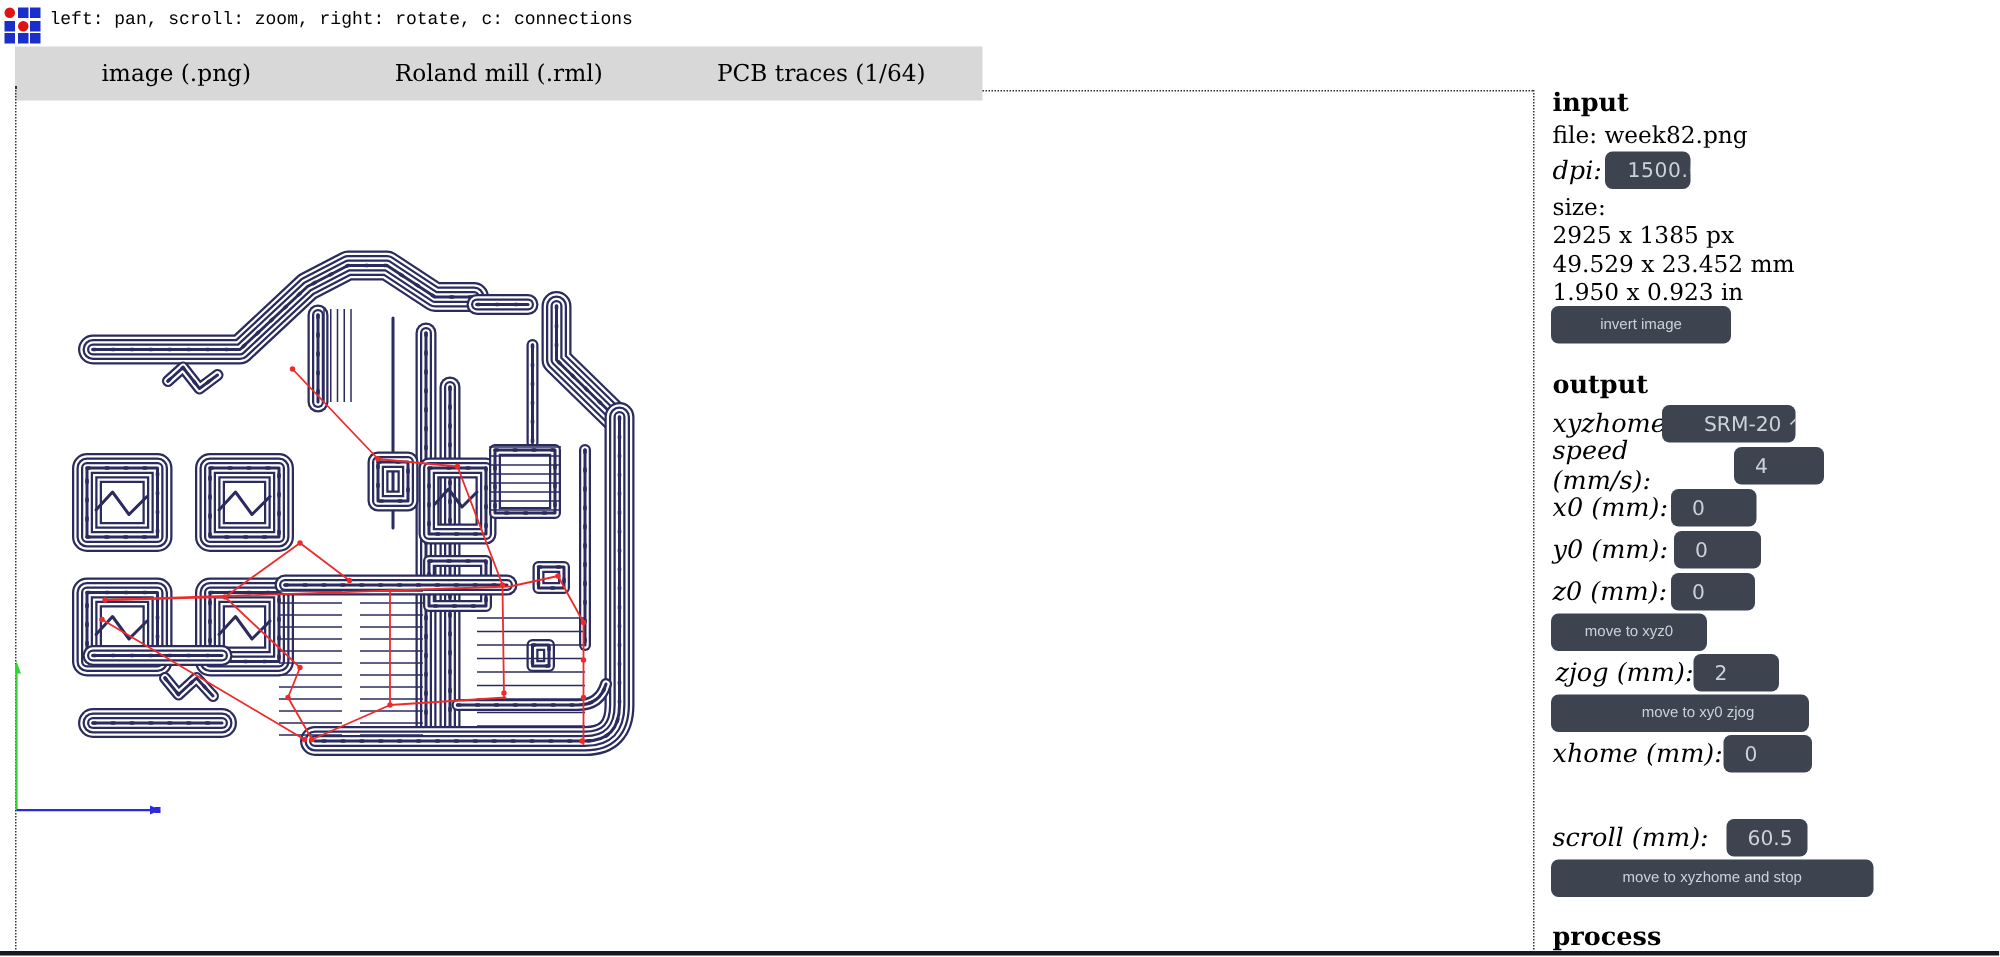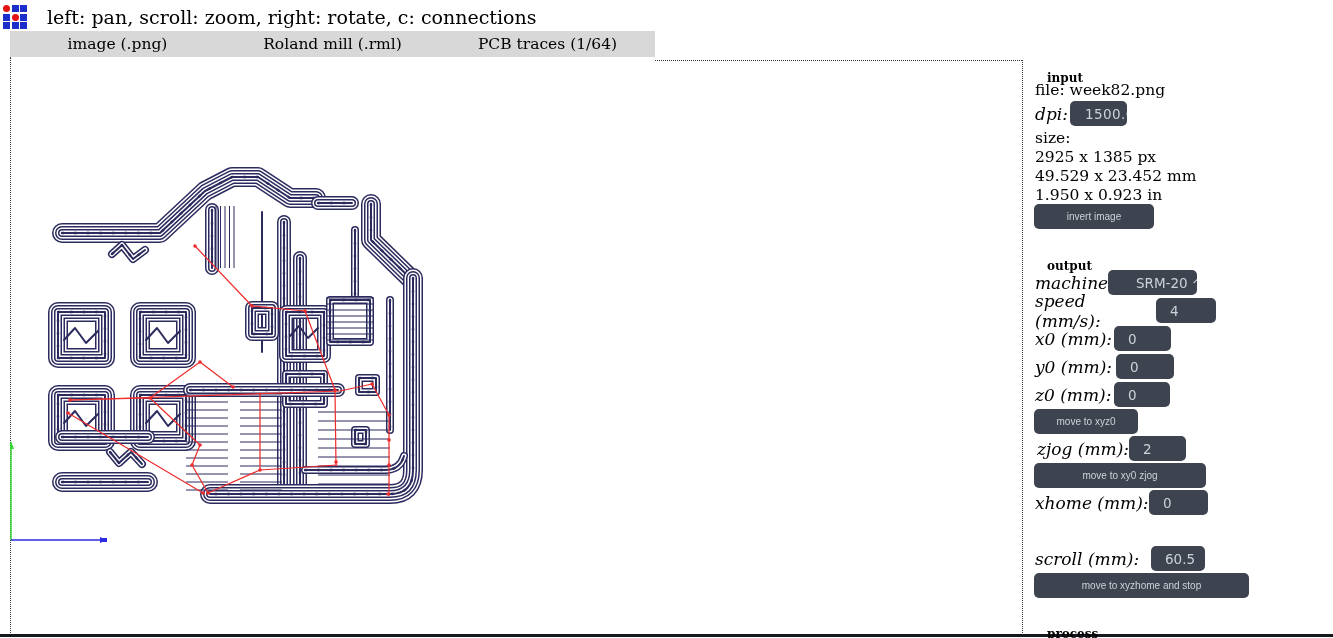--- a/index.html
+++ b/index.html
@@ -4,38 +4,38 @@
 <style>
   html,body{margin:0;padding:0;background:#fff;}
   #app{position:relative;width:1333px;height:638px;overflow:hidden;background:#fff;
        font-family:"DejaVu Serif",serif;color:#000;}
 
   
   #logo{position:absolute;left:3px;top:5px;width:26px;height:24px;
         display:grid;grid-template-columns:repeat(3,7px);grid-template-rows:repeat(3,7px);
         gap:1.5px;}
   #logo .cell{width:7px;height:7px;}
-  #hint{position:absolute;left:47px;top:6px;font-size:19px;white-space:nowrap;}
+  #hint{position:absolute;left:33px;top:6px;font-size:12px;white-space:nowrap;font-family:Liberation Mono, monospace;}
 
   
-  #tabbar{position:absolute;left:10px;top:31px;width:645px;height:26px;background:#d8d8d8;
+  #tabbar{position:absolute;left:10px;top:31px;width:645px;height:36px;background:#d8d8d8;
           display:flex;}
   .tab{flex:1;display:flex;align-items:center;justify-content:center;font-size:15.5px;
        cursor:pointer;}
 
   
   #border-left{position:absolute;left:10px;top:57px;height:578px;width:0;border-left:1px dotted #333;}
   #border-right{position:absolute;left:1022px;top:60px;height:575px;width:0;border-left:1px dotted #333;}
   #border-top{position:absolute;left:655px;top:60px;width:367px;height:0;border-top:1px dotted #333;}
   #bottom-line{position:absolute;left:0;top:634px;width:1333px;height:3px;background:#15181d;}
 
   #toolpath-svg{position:absolute;left:10px;top:57px;}
 
   
-  .phead{position:absolute;left:1035px;margin:12px;font-size:12px;font-weight:bold;text-align:center;}
+  .phead{position:absolute;left:1035px;margin:0;font-size:17px;font-weight:bold;text-align:center;}
   #h-input{top:59px;}
   #h-output{top:247px;}
   #h-process{top:615px;}
   .pline{position:absolute;left:1035px;font-size:15.5px;white-space:nowrap;}
   #p-file{top:81px;}
   #p-size{top:129px;}
   #p-px{top:148px;}
   #p-mm{top:167px;}
   #p-in{top:186px;}
   .row{position:absolute;left:1035px;height:25px;display:flex;align-items:center;}
@@ -60,21 +60,21 @@
   #f-zjog{width:57px;} #f-xhome{width:59px;} #f-yhome{width:57px;} #f-zhome{width:54px;}
   #f-machine{width:89px;padding-left:28px;cursor:pointer;justify-content:center;gap:8px;}
   .chev{width:7px;height:7px;border-right:1.6px solid #ccd2d9;border-bottom:1.6px solid #ccd2d9;
         transform:rotate(45deg) translate(-2px,-2px);display:inline-block;}
 
   .btn{position:absolute;height:25px;background:#3d4450;border-radius:5px;color:#ccd2d9;
        font-family:Liberation Sans, sans-serif;font-size:10px;display:flex;align-items:center;
        justify-content:center;cursor:pointer;}
   #btn-invert{left:1034px;top:204px;width:120px;}
   #btn-xyz0{left:1034px;top:409px;width:104px;}
-  #btn-xy0zjog{left:1034px;top:463px;width:172px;}
+  #btn-xy0zjog{left:1034px;top:463px;width:148px;padding-left:24px;}
   #btn-home{left:1034px;top:573px;width:215px;}
 </style>
 </head>
 <body>
 
 <div id="app">
 
   <div id="logo">
       <div class="cell" style="background: rgb(224, 18, 18); border-radius: 50%;"></div>
       <div class="cell" style="background: rgb(27, 46, 201);"></div>
@@ -343,21 +343,21 @@
     <div class="field" id="f-dpi">1500.0</div>
   </div>
   <div class="pline" id="p-size">size:</div>
   <div class="pline" id="p-px">2925 x 1385 px</div>
   <div class="pline" id="p-mm">49.529 x 23.452 mm</div>
   <div class="pline" id="p-in">1.950 x 0.923 in</div>
   <div class="btn" id="btn-invert">invert image</div>
 
   <h3 class="phead" id="h-output">output</h3>
   <div class="row" id="row-machine">
-    <span class="lbl">machine</span>
+    <span class="lbl">xyzhome</span>
     <div class="field" id="f-machine">
       <span>SRM-20</span>
       <span class="chev"></span>
     </div>
   </div>
   <div class="row" id="row-speed">
     <span class="lbl">speed (mm/s):</span>
     <div class="field" id="f-speed">4</div>
   </div>
   <div class="row" id="row-x0">

